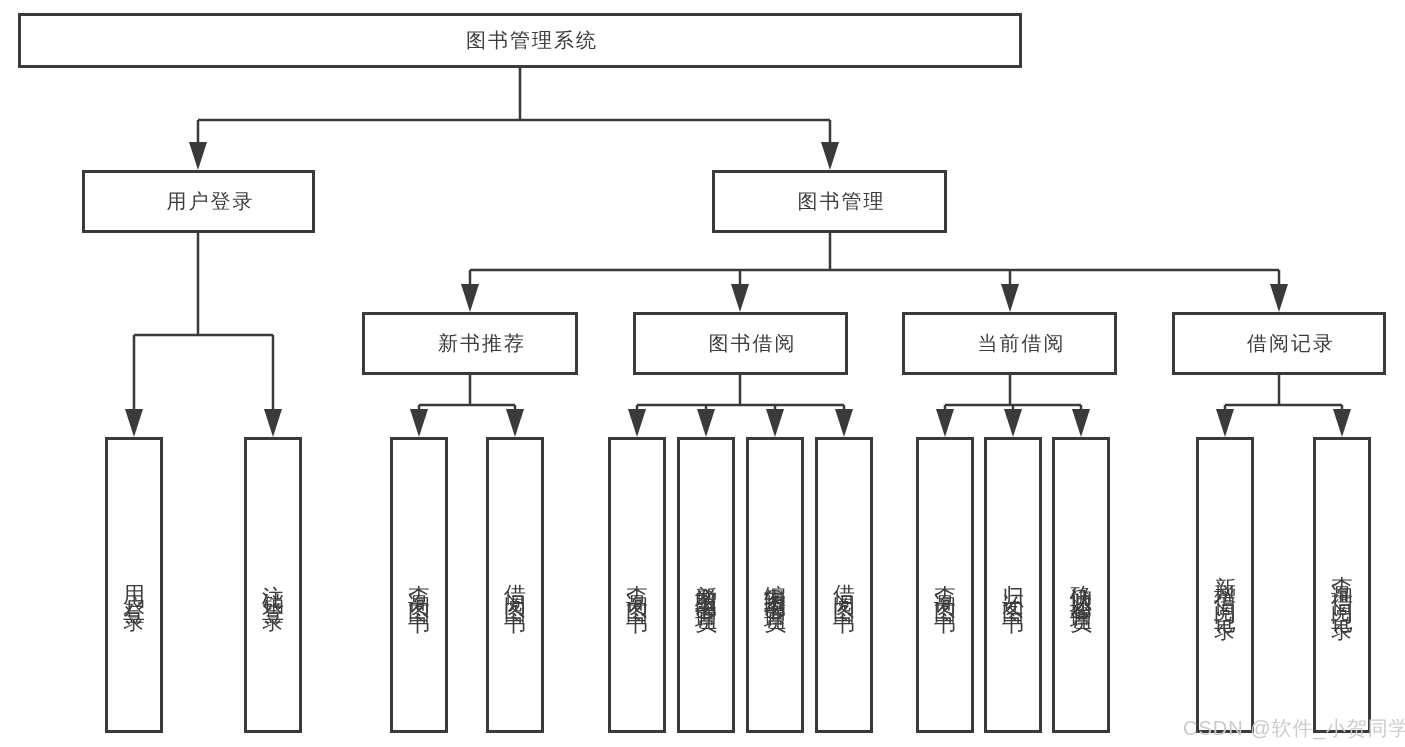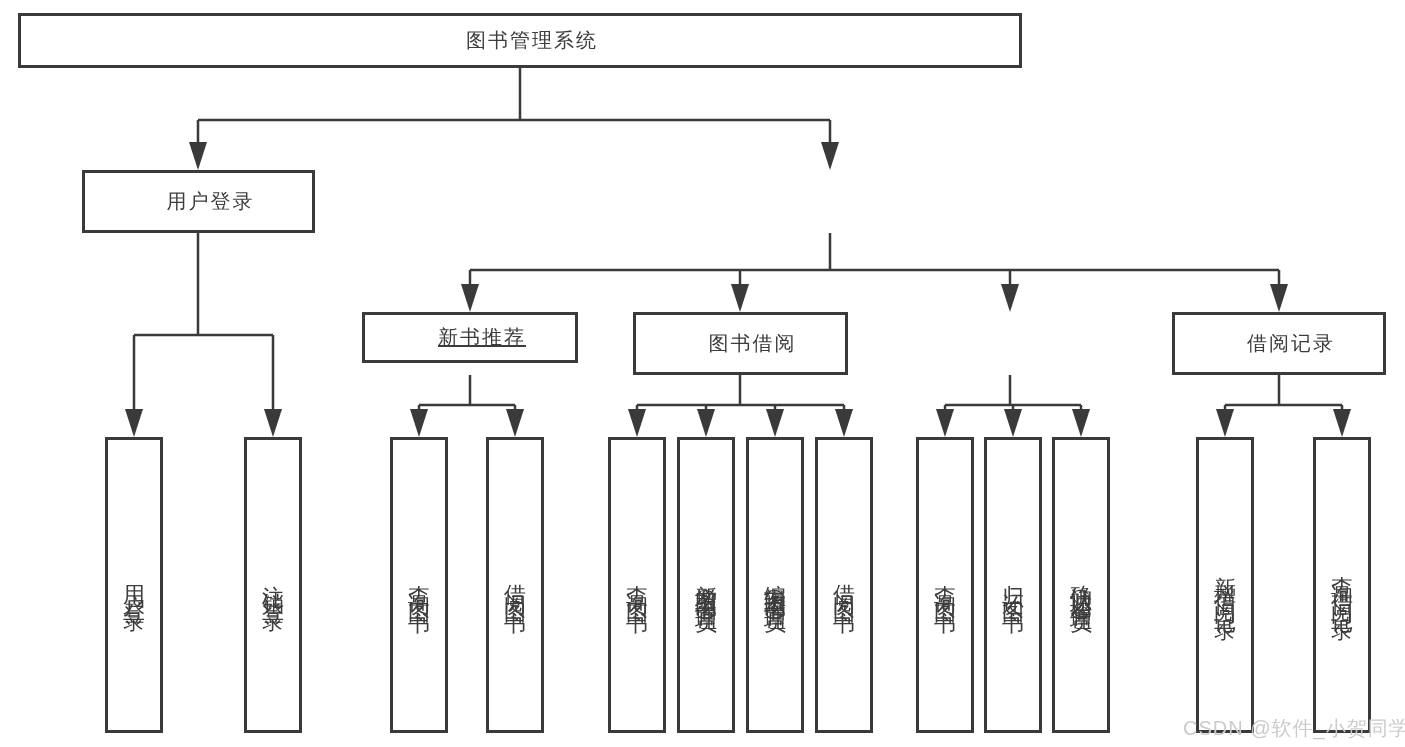--- a/index.html
+++ b/index.html
@@ -113,26 +113,32 @@
     </g>
   </svg>
 
   <div class="box h-box" style="left:18px; top:13px; width:1004px; height:55px;">
     <span>图书管理系统</span>
   </div>
 
   <div class="box h-box" style="left:82px; top:170px; width:233px; height:63px;">
     <span>用户登录</span>
   </div>
+  <div class="box h-box" style="left:712px; top:170px; width:235px; height:63px;">
+    <span>图书管理</span>
+  </div>
 
-  <div class="box h-box" style="left:362px; top:312px; width:216px; height:51px;text-decoration:underline;">
+  <div class="box h-box" style="left:362px; top:312px; width:216px; height:63px;">
     <span>新书推荐</span>
   </div>
   <div class="box h-box" style="left:633px; top:312px; width:215px; height:63px;justify-content:center;">
     <span>图书借阅</span>
+  </div>
+  <div class="box h-box" style="left:902px; top:312px; width:215px; height:63px;">
+    <span>当前借阅</span>
   </div>
   <div class="box h-box" style="left:1172px; top:312px; width:214px; height:63px;">
     <span>借阅记录</span>
   </div>
 
   <div class="box v-box" style="left:105px; top:437px; width:58px; height:296px;">
     <span class="v-label">用户登录</span>
   </div>
   <div class="box v-box" style="left:244px; top:437px; width:58px; height:296px;">
     <span class="v-label">注销登录</span>

